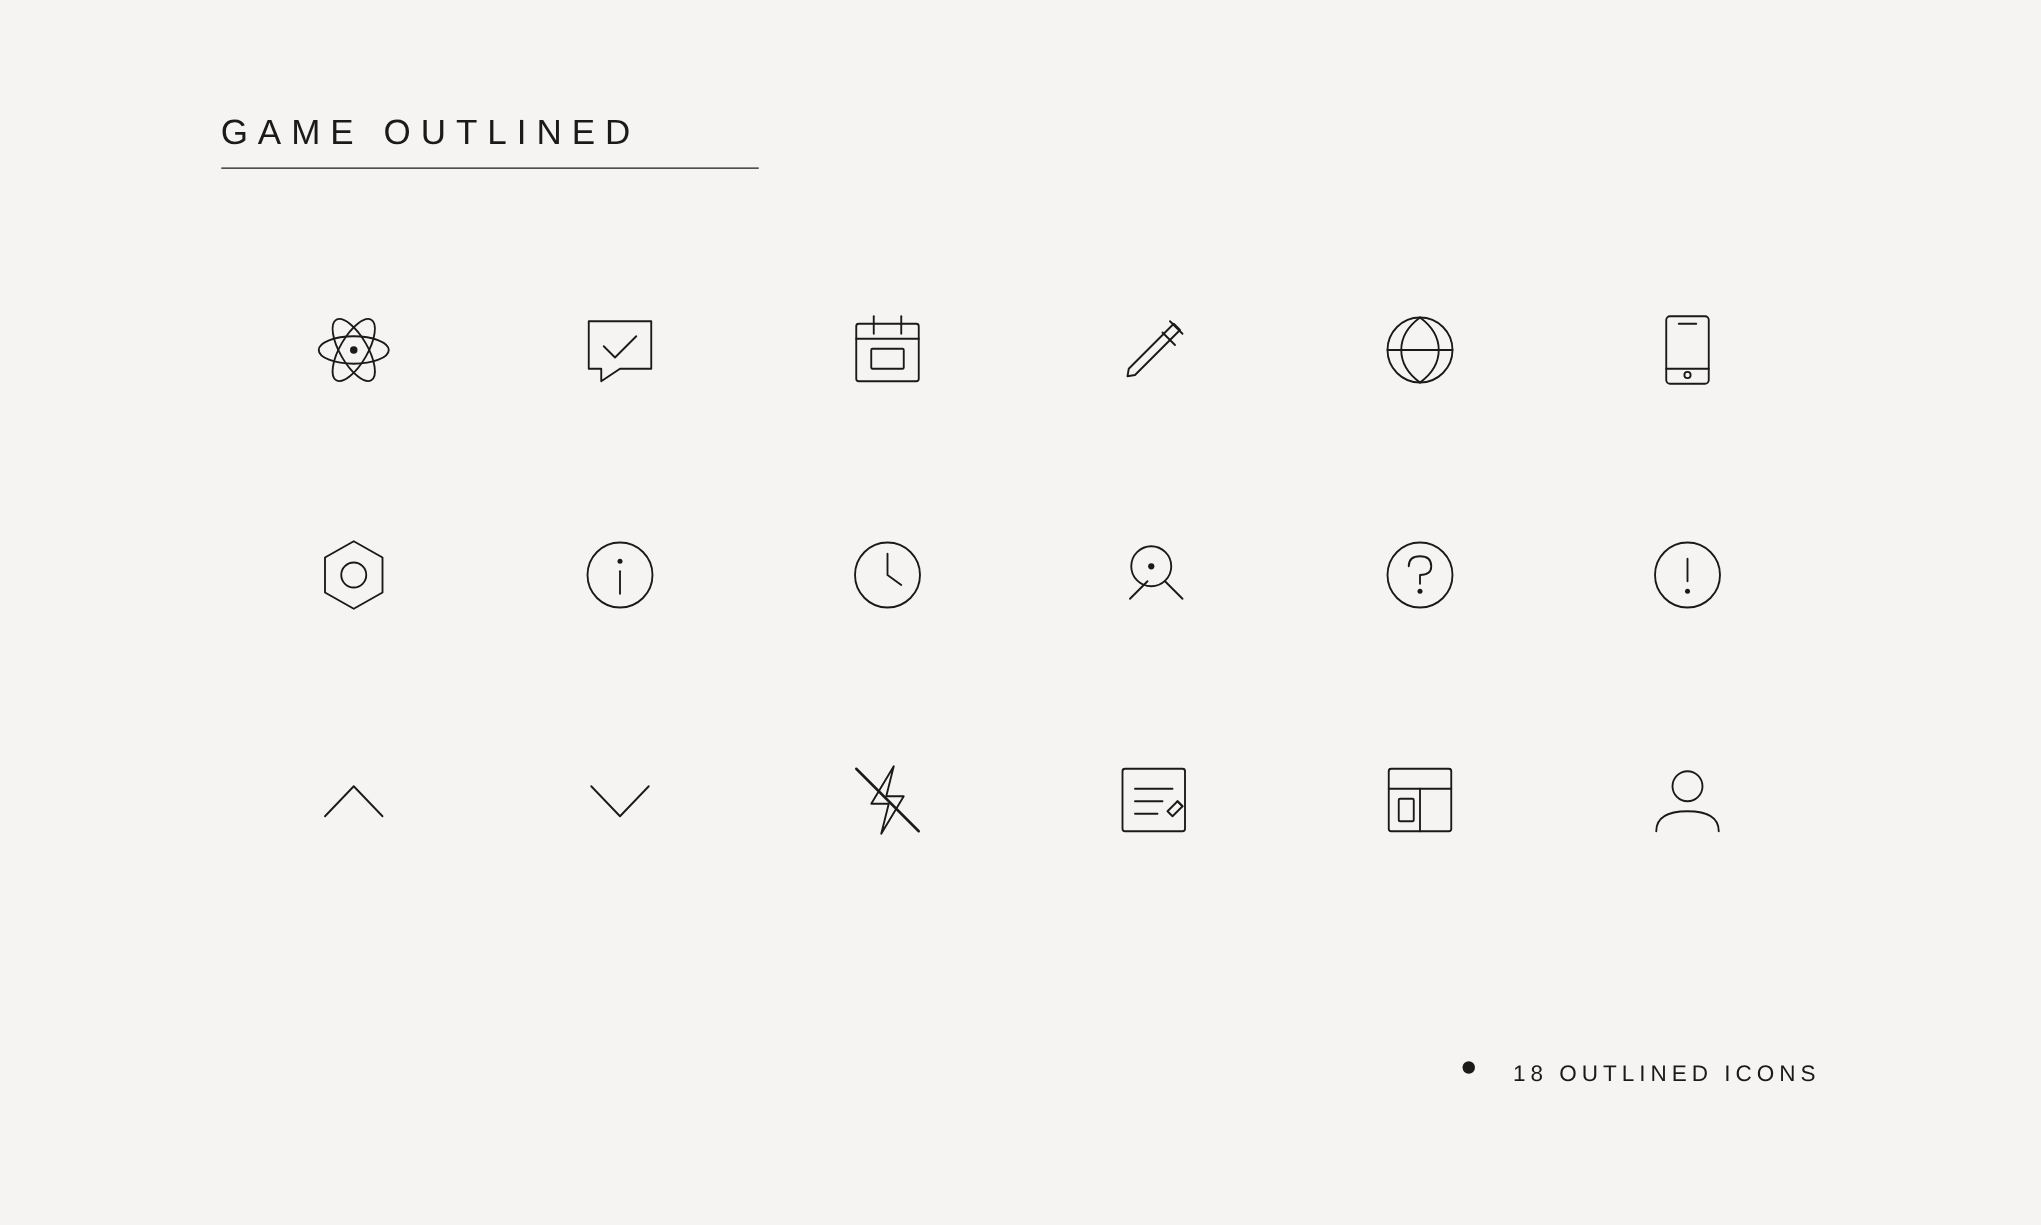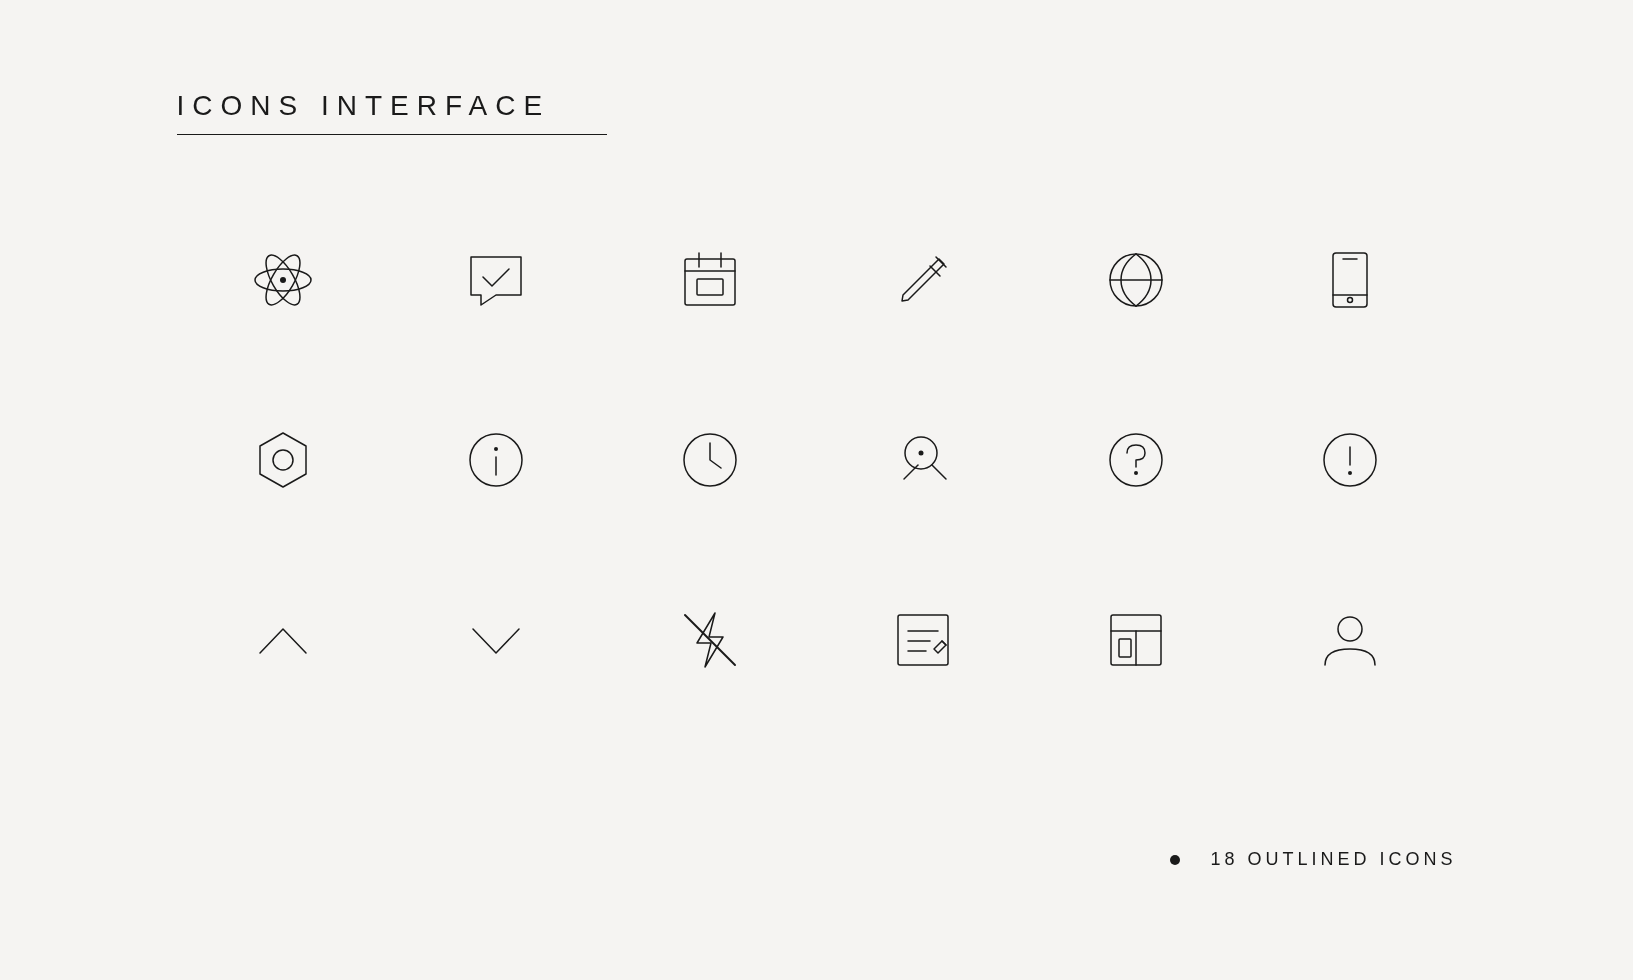--- a/index.html
+++ b/index.html
@@ -69,21 +69,20 @@
       stroke-width: 1.5;
       stroke-linecap: round;
       stroke-linejoin: round;
     }
 
     .footer-section {
       position: absolute;
       bottom: 60px;
       right: 100px;
       display: flex;
-      align-items: center;
       gap: 30px;
     }
 
     .footer-dot {
       width: 10px;
       height: 10px;
       background: #1a1a1a;
       border-radius: 50%;
     }
 
@@ -93,21 +92,21 @@
       color: #1a1a1a;
       font-weight: 400;
     }
   </style>
 </head>
 <body>
 
 <div class="page-container">
 
   <div class="title-section">
-    <div class="page-title">ICONS INTERFACE</div>
+    <div class="page-title">GAME OUTLINED</div>
     <div class="title-underline"></div>
   </div>
 
   <div class="icons-grid">
 
     <div class="icon-cell">
       <svg viewBox="0 0 70 70">
         <ellipse cx="35" cy="35" rx="28" ry="11" transform="rotate(0 35 35)"></ellipse>
         <ellipse cx="35" cy="35" rx="28" ry="11" transform="rotate(60 35 35)"></ellipse>
         <ellipse cx="35" cy="35" rx="28" ry="11" transform="rotate(120 35 35)"></ellipse>

